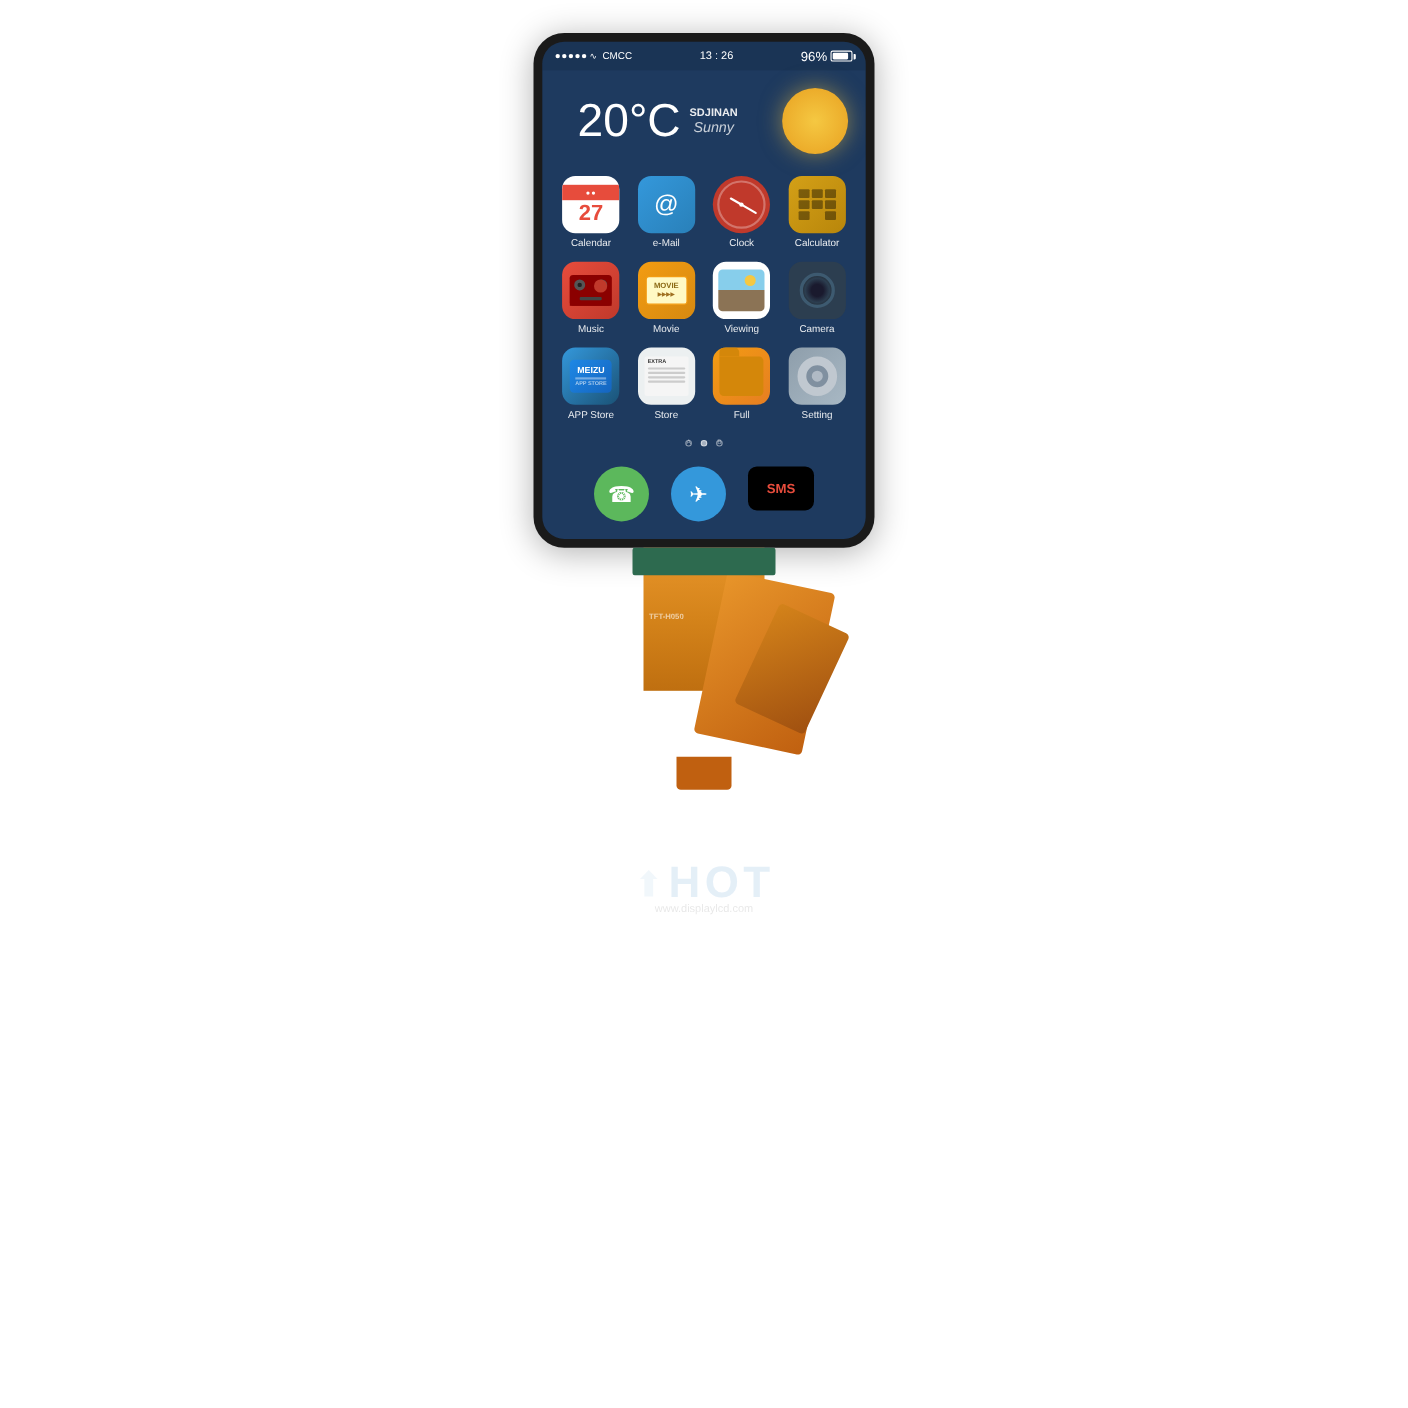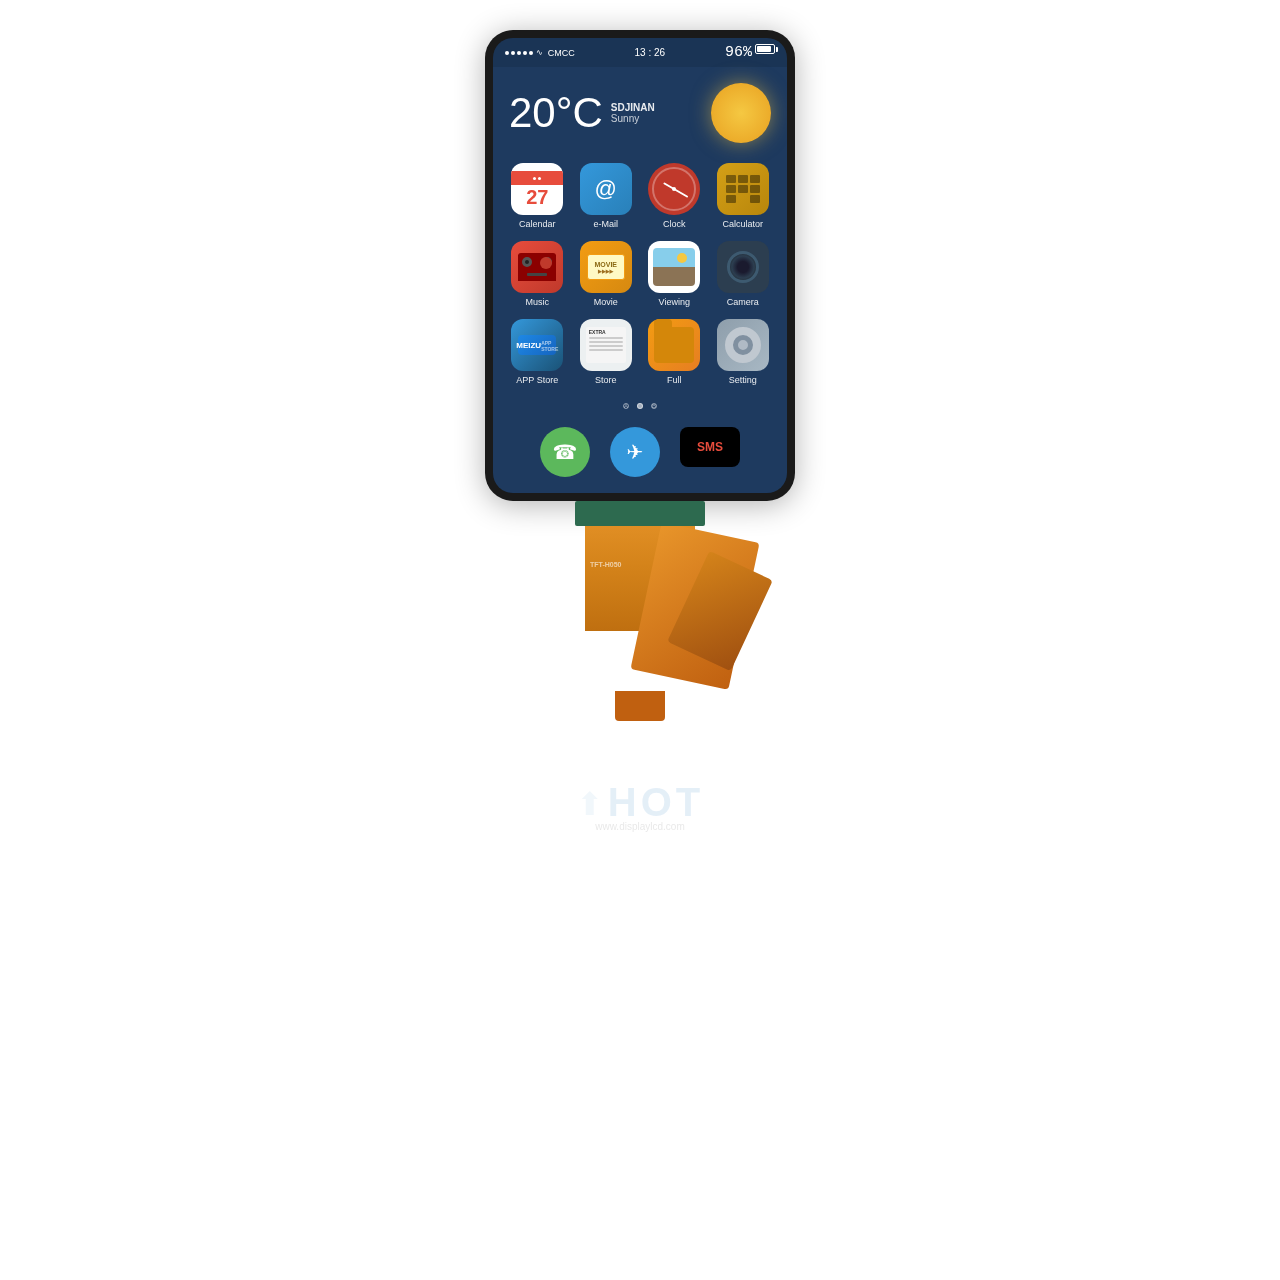--- a/index.html
+++ b/index.html
@@ -84,24 +84,24 @@
     }
 
     .status-center {
       font-size: 10px;
       color: white;
       font-weight: 500;
     }
 
     .status-right {
       display: flex;
+      align-items: center;
       gap: 3px;
-      font-size: 15px;
+      font-size: 12px;
       color: white;
-      font-family: Liberation Mono, monospace;
     }
 
     .battery-bar {
       width: 20px;
       height: 10px;
       border: 1.5px solid white;
       border-radius: 2px;
       position: relative;
       display: flex;
       align-items: center;
@@ -120,46 +120,48 @@
 
     .battery-fill {
       width: 90%;
       height: 100%;
       background: white;
       border-radius: 1px;
     }
 
     
     .weather-section {
-      padding: 16px 16px 10px 16px;
+      padding: 16px 16px 10px 32px;
       display: flex;
       align-items: center;
       justify-content: space-between;
+      text-align: center;
     }
 
     .temp-display {
       font-size: 42px;
       color: white;
       font-weight: 200;
       line-height: 1;
     }
 
     .weather-info {
       margin-left: 8px;
     }
 
     .city-name {
       font-size: 10px;
       color: rgba(255,255,255,0.9);
       font-weight: 600;
     }
 
     .weather-condition {
-      font-size: 10px;
+      font-size: 13px;
       color: rgba(255,255,255,0.75);
+      font-style: italic;
     }
 
     .sun-icon {
       width: 60px;
       height: 60px;
       background: radial-gradient(circle, #f5c842, #e8a020);
       border-radius: 50%;
       box-shadow: 0 0 20px rgba(245, 200, 66, 0.5);
     }
 
@@ -522,30 +524,30 @@
       top: -8px;
       left: 0;
       width: 18px;
       height: 8px;
       background: #d4870a;
       border-radius: 4px 4px 0 0;
     }
 
     .appstore-meizu {
       width: 38px;
-      height: 20px;
+      height: 30px;
       background: linear-gradient(135deg, #1e88e5, #1565c0);
       border-radius: 4px;
       display: flex;
       align-items: center;
       justify-content: center;
       font-size: 7px;
       color: white;
       font-weight: bold;
-      flex-direction: row;
+      flex-direction: column;
     }
 
     .gallery-landscape {
       width: 42px;
       height: 38px;
       background: linear-gradient(180deg, #87ceeb 50%, #8b7355 50%);
       border-radius: 4px;
       position: relative;
       overflow: hidden;
     }

